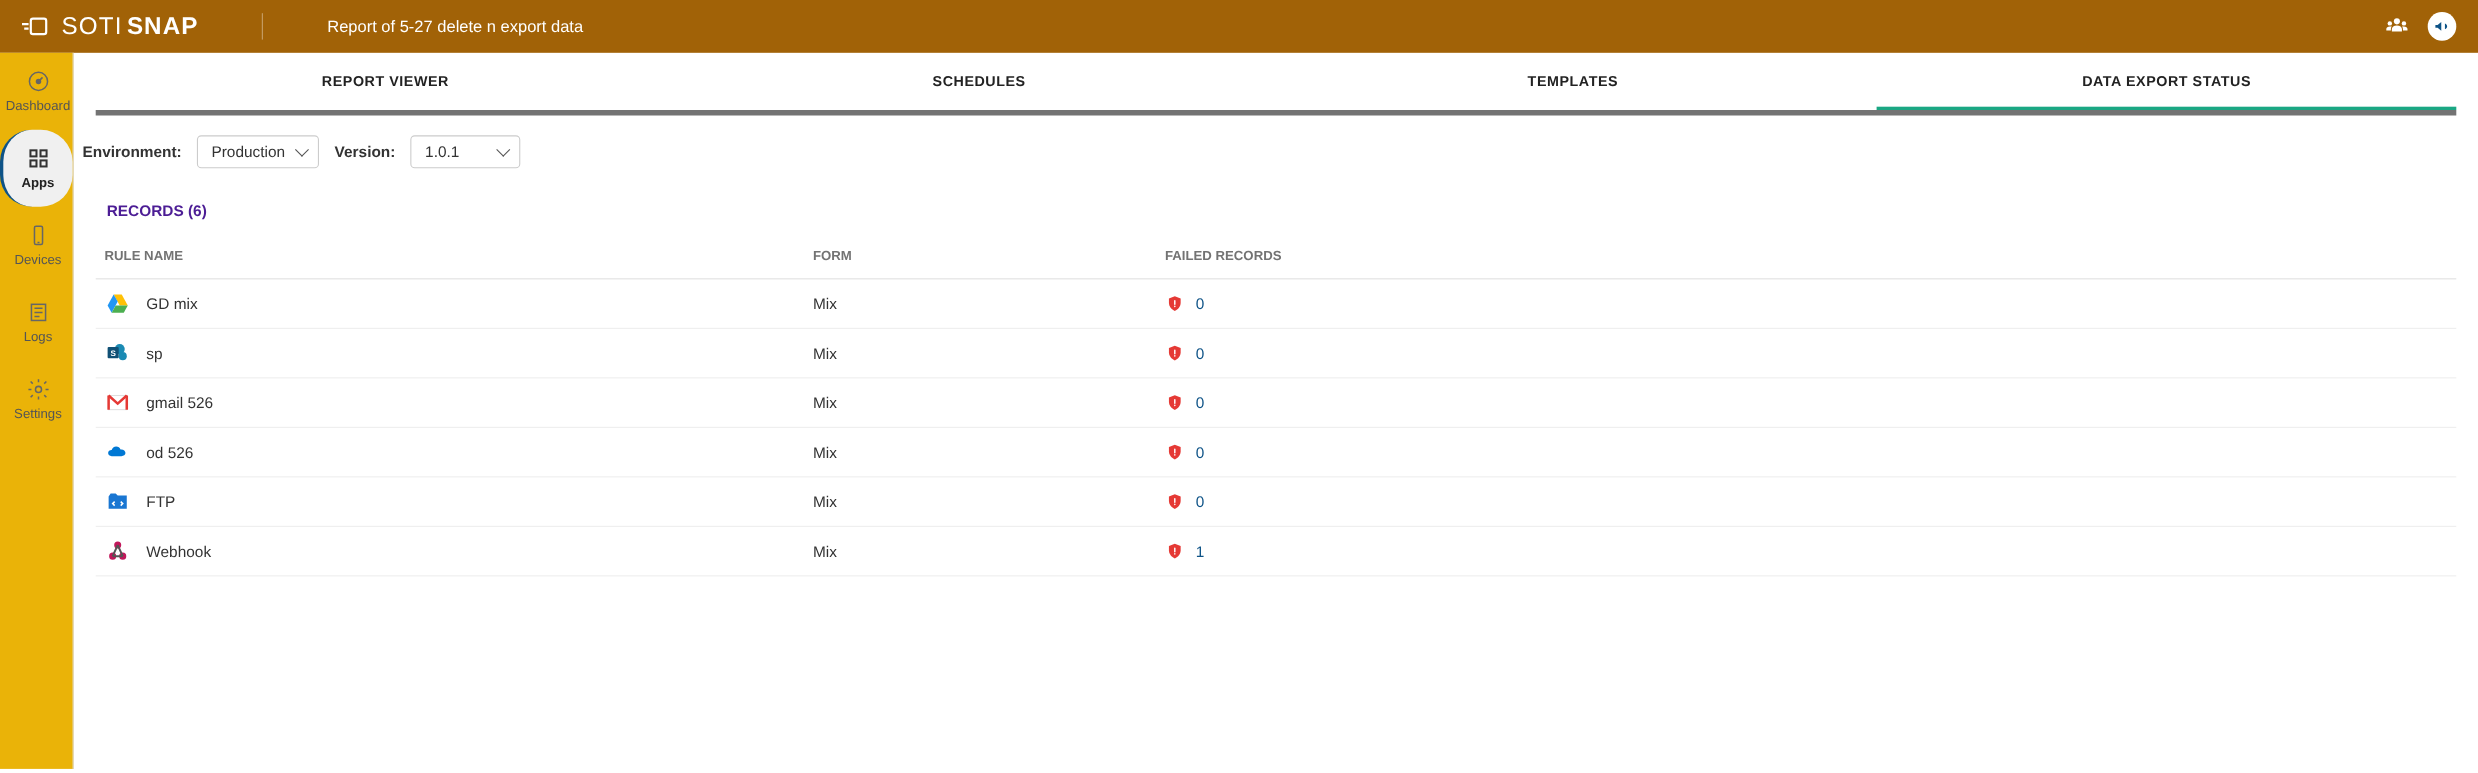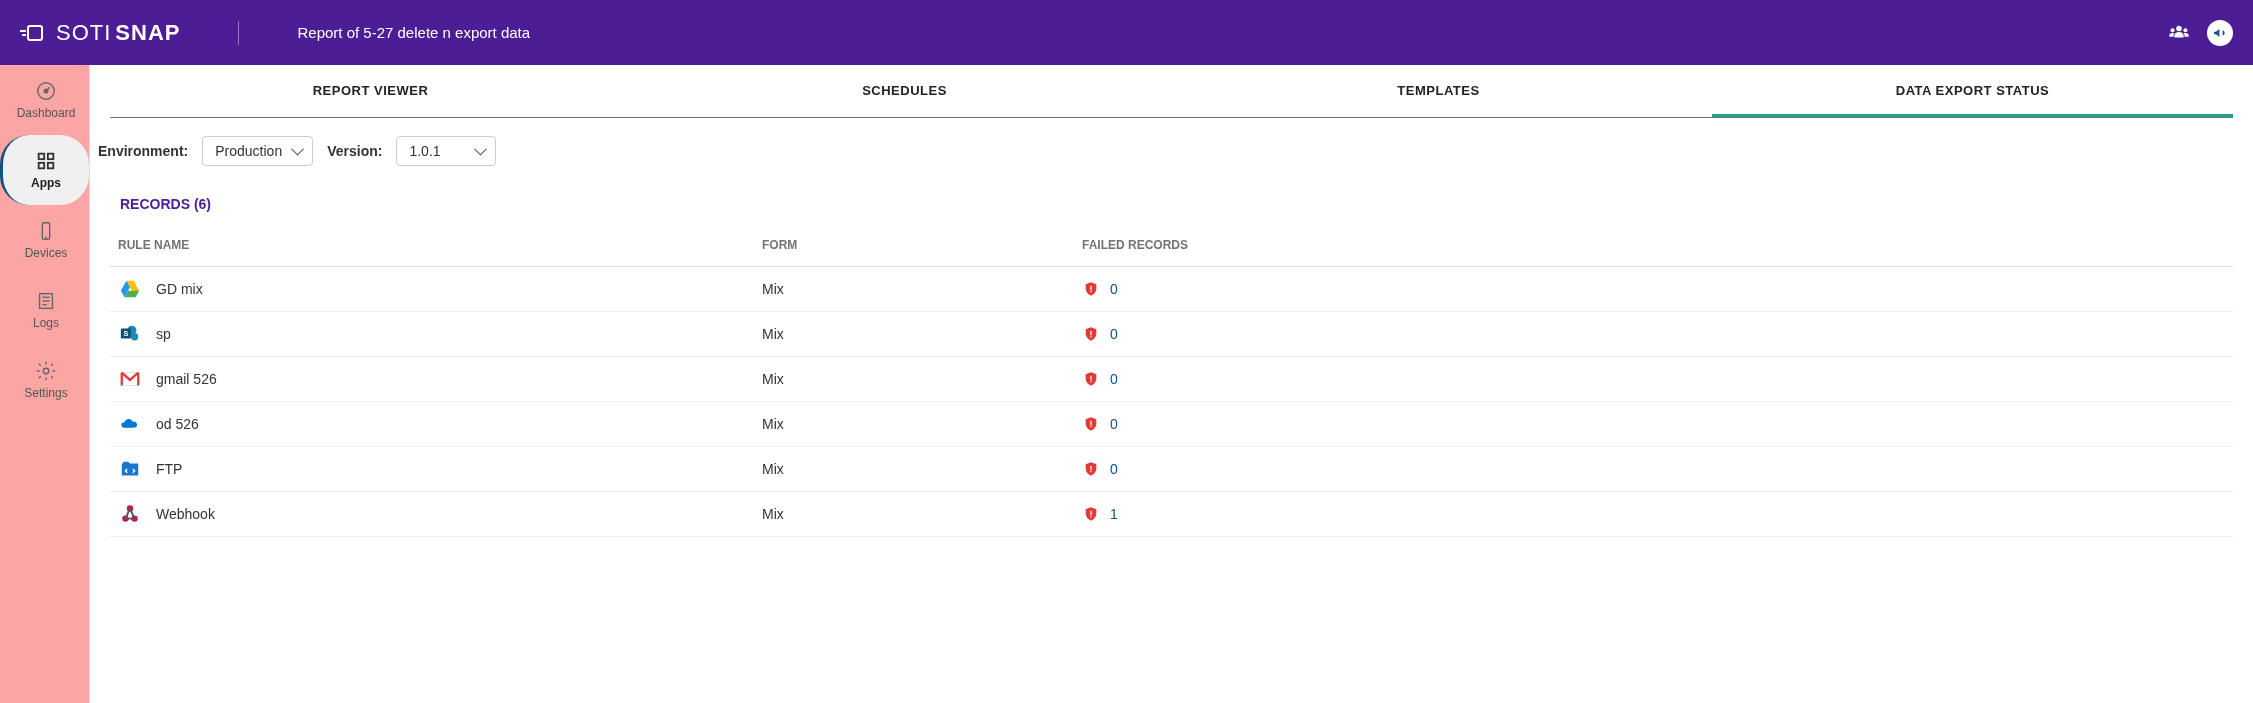--- a/index.html
+++ b/index.html
@@ -3,22 +3,22 @@
 <meta charset="utf-8">
 <style>
   * { box-sizing: border-box; margin: 0; padding: 0; }
   body {
     font-family: "Segoe UI", Arial, sans-serif;
     font-size: 14px;
     color: #333;
     background: #fff;
   }
   .header {
-    background: #4c1d95;
-    height: 65px;
+    background: #a16207;
+    height: 48px;
     display: flex;
     align-items: center;
     padding: 0 20px;
     color: #fff;
     gap: 40px;
   }
   .logo {
     display: flex;
     align-items: center;
     font-weight: 300;
@@ -57,25 +57,25 @@
     border-radius: 50%;
     width: 26px; height: 26px;
     display: flex; align-items: center; justify-content: center;
   }
 
   .layout {
     display: flex;
     height: calc(100vh - 52px);
   }
   .sidebar {
-    width: 90px;
+    width: 67px;
     border-right: 1px solid #e0e0e0;
     display: flex;
     flex-direction: column;
-    background: #fca5a5;
+    background: #eab308;
   }
   .side-item {
     display: flex;
     flex-direction: column;
     align-items: center;
     justify-content: center;
     height: 70px;
     gap: 4px;
     color: #555;
     font-size: 12px;
@@ -91,21 +91,21 @@
   }
   .side-item svg { width: 22px; height: 22px; }
 
   .content {
     flex: 1;
     padding: 0;
     overflow-y: auto;
   }
   .tabs {
     display: flex;
-    border-bottom: 1px solid #737373;
+    border-bottom: 5px solid #737373;
     margin: 0 20px;
     gap: 13px;
   }
   .tab {
     flex: 1;
     text-align: center;
     padding: 18px 0 16px 0;
     font-size: 13px;
     font-weight: 700;
     letter-spacing: 0.5px;

